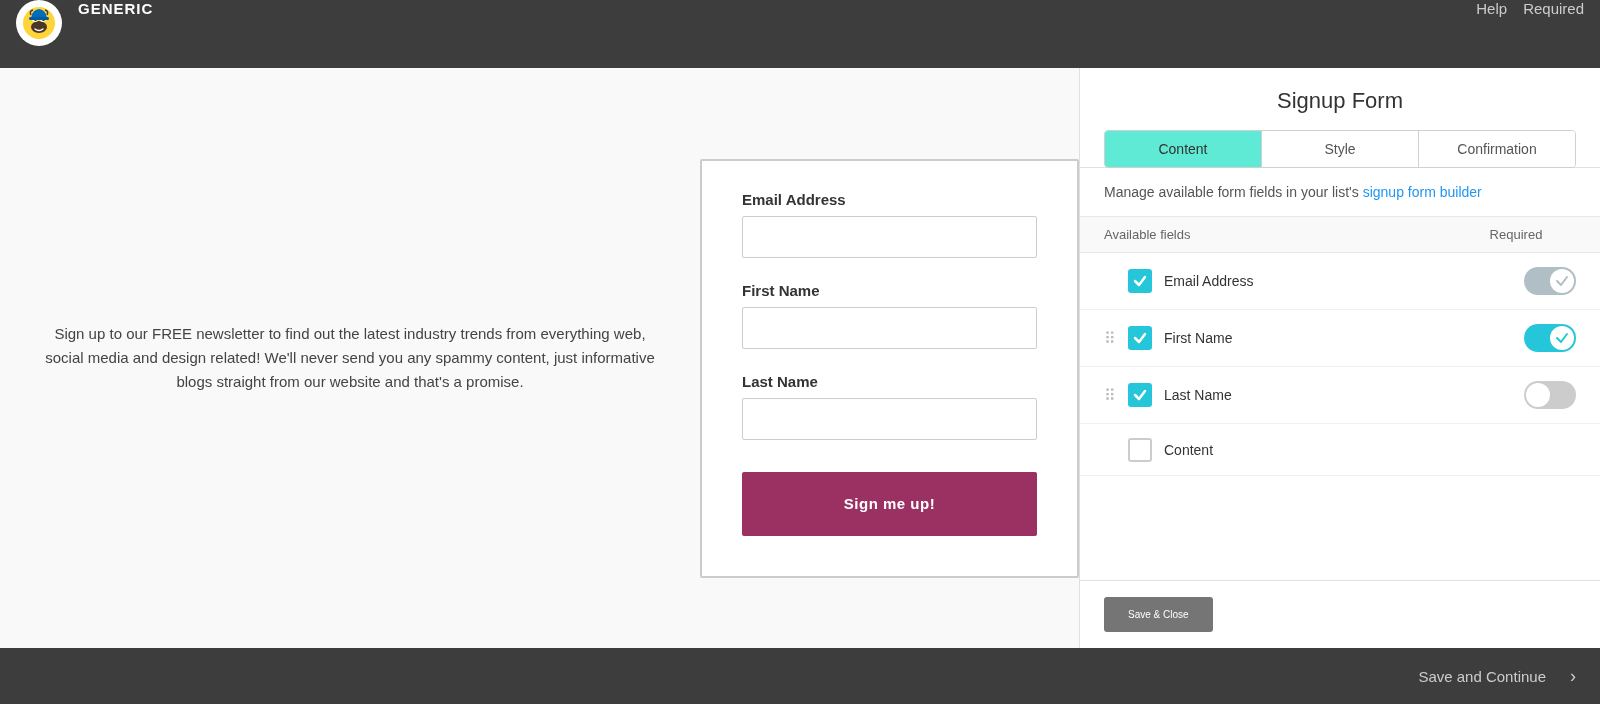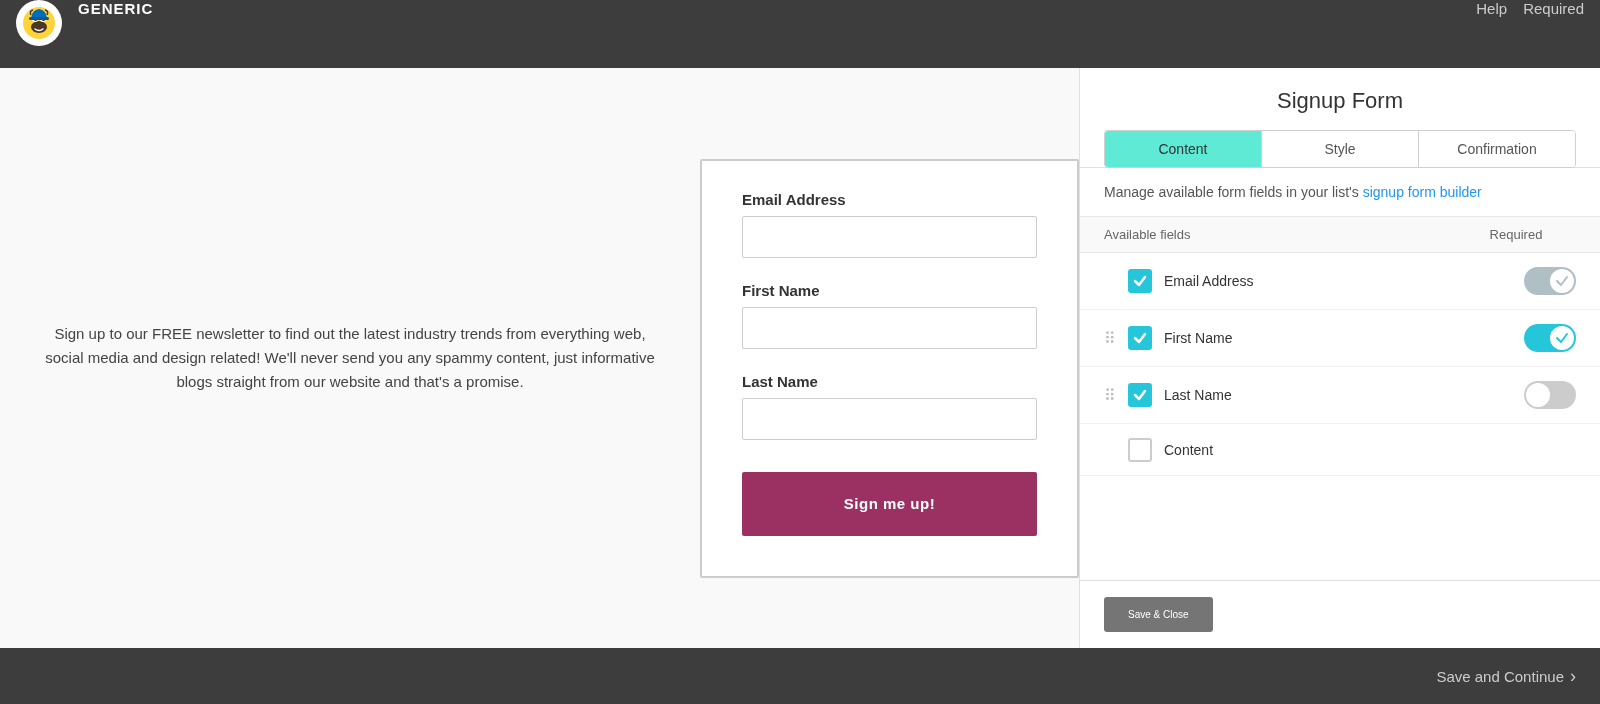--- a/index.html
+++ b/index.html
@@ -271,21 +271,21 @@
       flex-shrink: 0;
     }
     .save-continue-btn {
       background: transparent;
       border: none;
       color: #ccc;
       font-size: 15px;
       cursor: pointer;
       display: flex;
       align-items: center;
-      gap: 6px;
+      gap: 24px;
     }
     .chevron-right { font-size: 18px; }
   </style>
 </head>
 <body>
 
 <div class="topbar">
   <div class="topbar-logo">
 
     <svg viewBox="0 0 36 36" fill="none" xmlns="http://www.w3.org/2000/svg">

